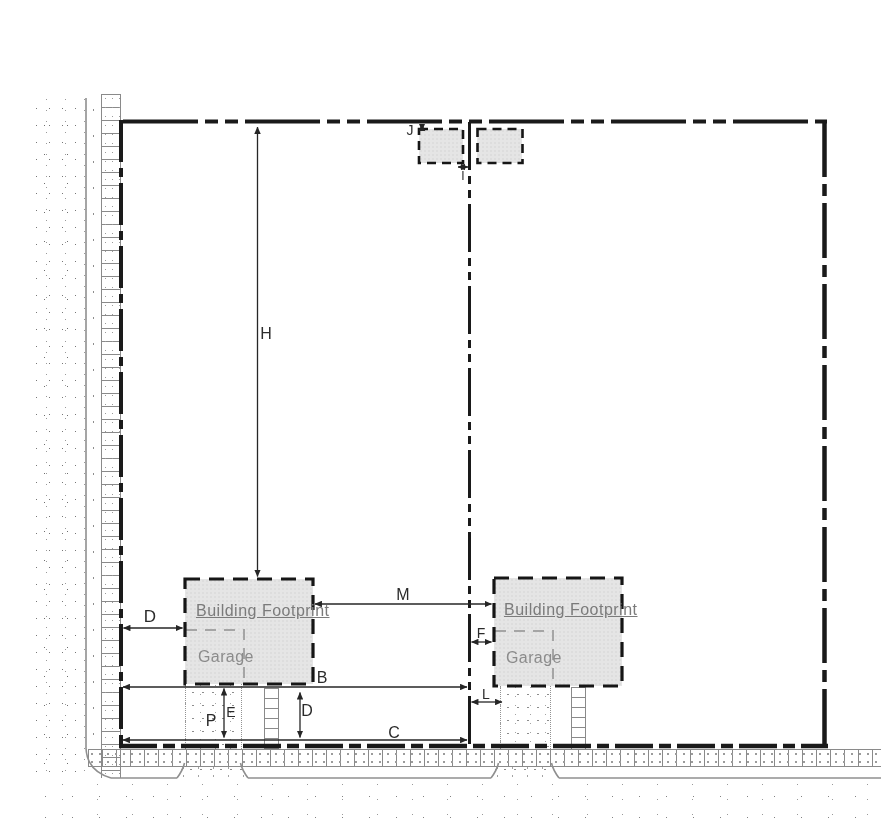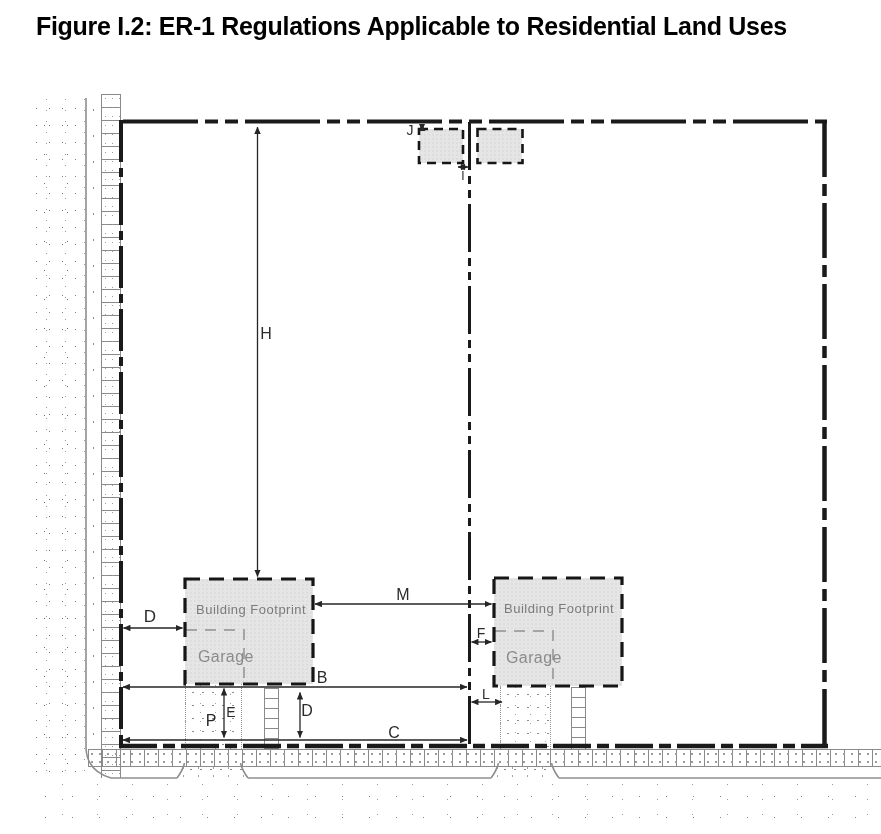--- a/index.html
+++ b/index.html
@@ -54,31 +54,30 @@
     border-left:1.5px solid #8a8a8a;border-right:1.5px solid #8a8a8a;
     background-image:repeating-linear-gradient(180deg,#8a8a8a 0,#8a8a8a 1.3px,transparent 1.3px,transparent 10px);}
   .bfill{
     background-color:#e5e5e5;
     background-image:radial-gradient(circle,#d3d3d3 0.6px,transparent 0.8px);
     background-size:4px 4px;}
   
   .dim-label{position:absolute;transform:translate(-50%,-50%);color:#2b2b2b;
     font-size:16px;line-height:1;}
   .dim-sm{font-size:14px;}
-  .bf-label{position:absolute;color:#7b7b7b;font-size:13px;letter-spacing:0.5px;white-space:nowrap;}
+  .bf-label{position:absolute;color:#7b7b7b;font-size:16px;letter-spacing:0.5px;white-space:nowrap;text-decoration:underline;}
   .garage-label{position:absolute;color:#8b8b8b;font-size:16px;letter-spacing:0.4px;}
   svg{position:absolute;left:0;top:0;}
   .z1{z-index:1}.z2{z-index:2}.z3{z-index:3}.z4{z-index:4}
 </style>
 </head>
 <body>
 
 <div id="stage">
 
-  <div id="figure-title" class="abs">Figure I.2: ER-1 Regulations Applicable to Residential Land Uses</div>
 
   <div class="abs z1" style="left:0;top:60px;width:881px;height:774px;"></div>
 
   <div class="abs stipple z1" style="left:28px;top:97px;width:58px;height:683px;"></div>
   <div class="abs stipple-sparse z1" style="left:28px;top:780px;width:853px;height:46px;"></div>
   <div class="abs stipple-xsparse z1" style="left:88px;top:97px;width:13px;height:650px;"></div>
   <div class="abs sidewalk-v z1" style="left:101px;top:94px;width:18px;height:684px;"></div>
   <div class="abs sidewalk-h z1" style="left:88px;top:749px;width:793px;height:16px;"></div>
 
   <div class="abs driveway z2" style="left:185px;top:684px;width:55px;height:65px;"></div>

